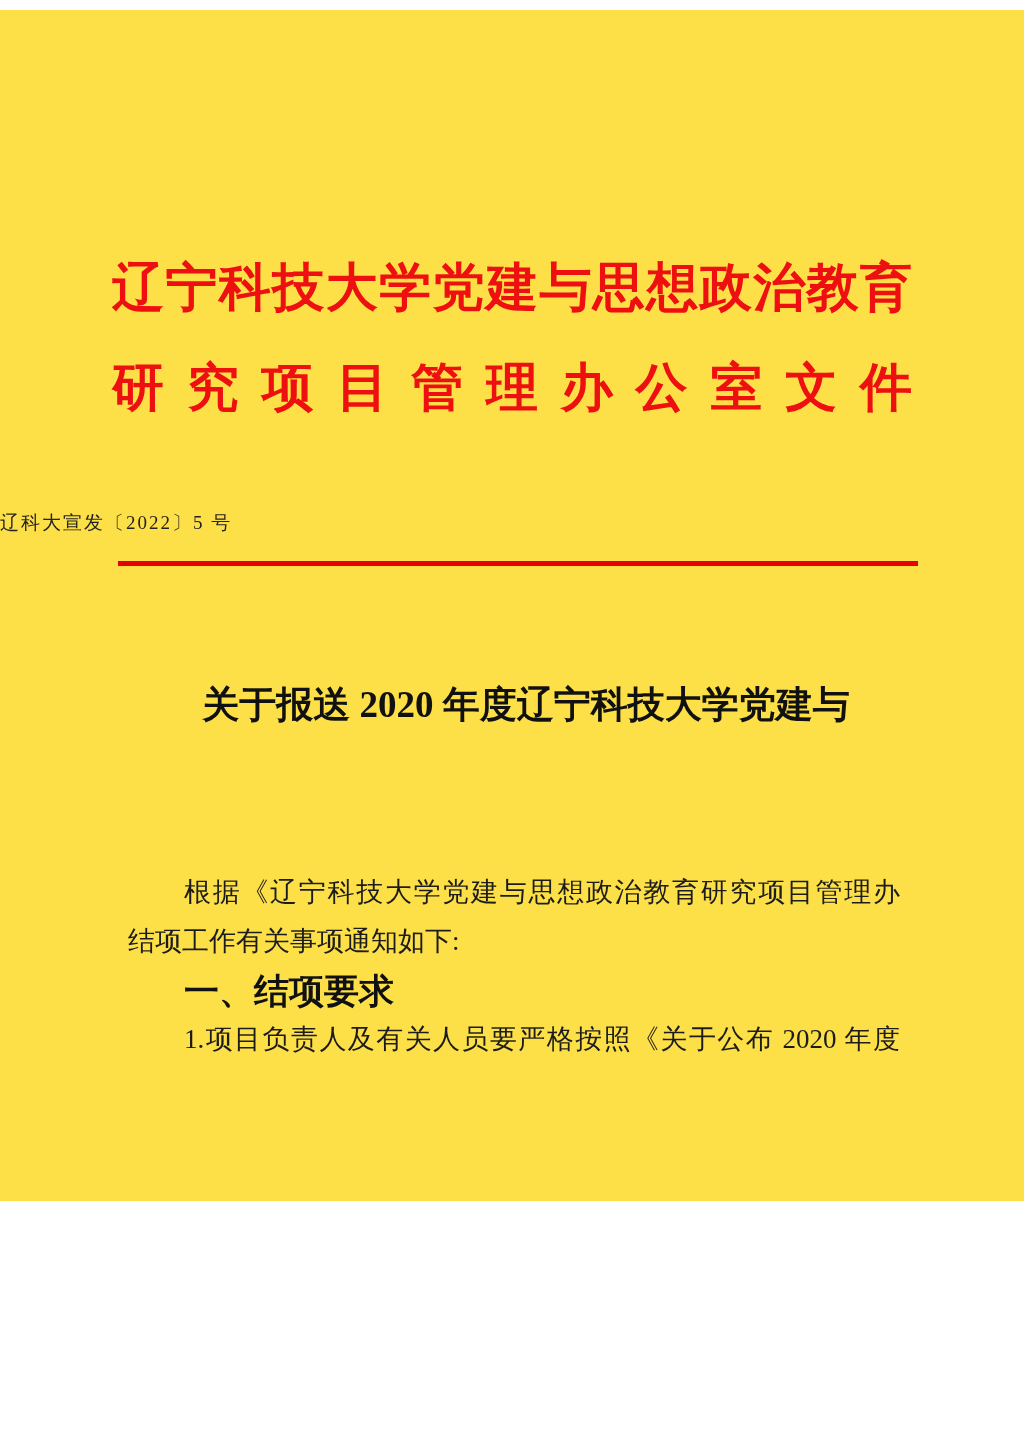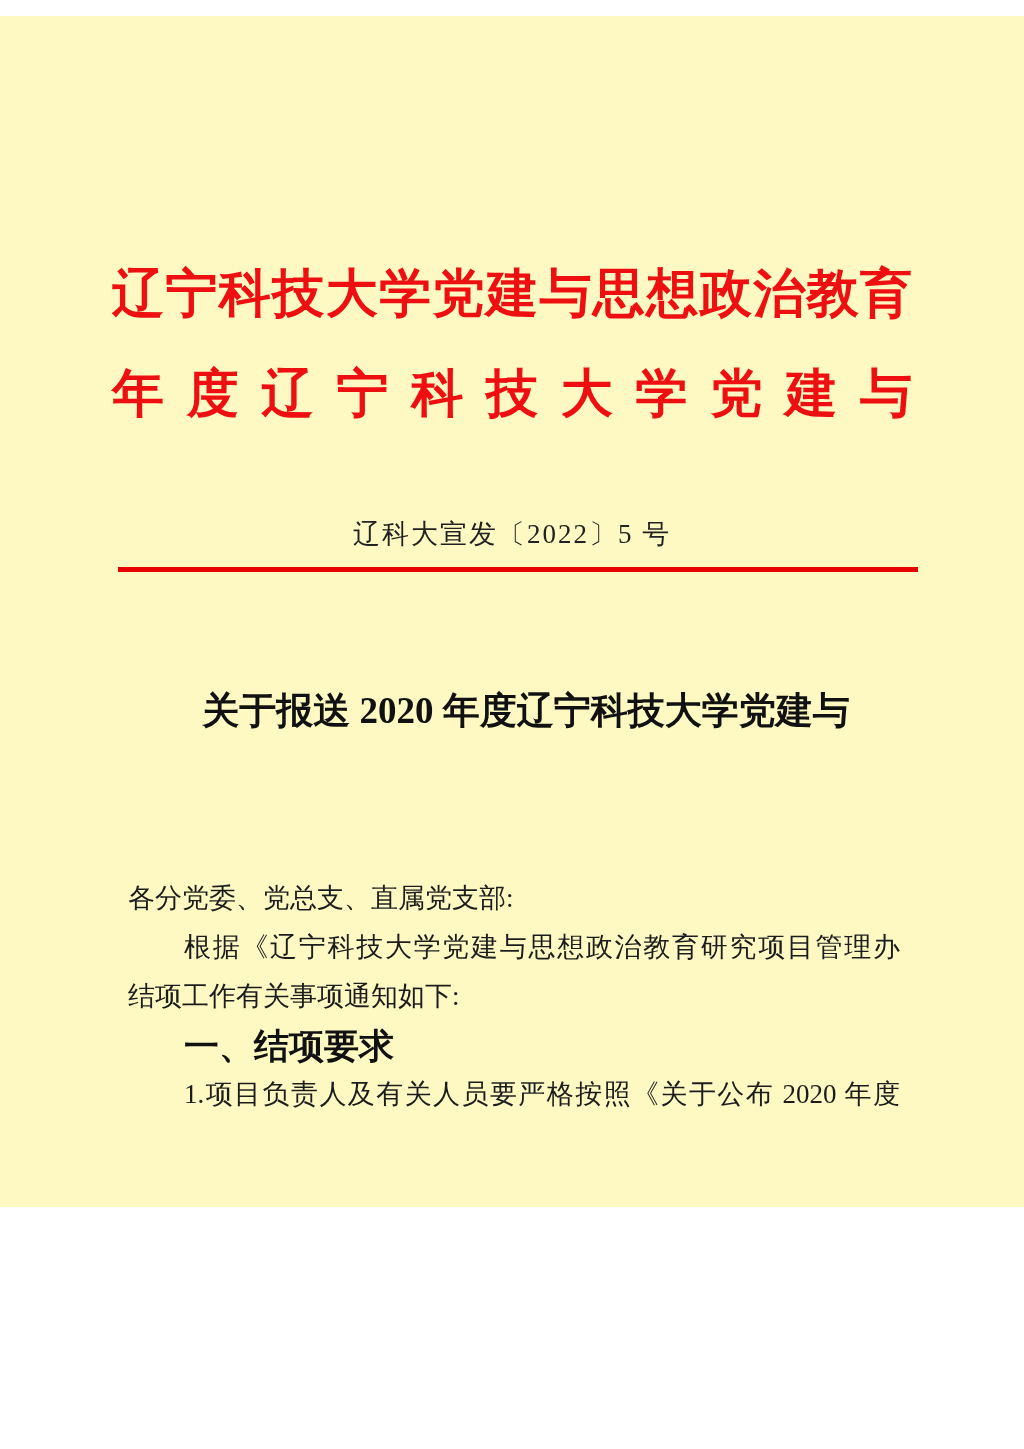--- a/index.html
+++ b/index.html
@@ -9,22 +9,22 @@
   *{margin:0;padding:0;box-sizing:border-box;}
   html,body{background:#ffffff;}
   body{
     font-family:"Liberation Serif","DejaVu Serif",serif;
     color:#1a1a1a;
   }
   .page{
     position:relative;
     width:1024px;
     height:1191px;
-    margin:16px auto;
-    background:#fef9c3;
+    margin:10px auto;
+    background:#fde047;
     overflow:hidden;
   }
   
   .letterhead{
     position:absolute;
     left:112px;
     top:252px;
     width:800px;
   }
   .masthead-line{
@@ -39,22 +39,21 @@
   }
   .masthead-line + .masthead-line{
     margin-top:48px;
   }
   
   .doc-number{
     position:absolute;
     left:0;
     top:500px;
     width:1024px;
-    text-align:center;
-    font-size:27px;
+    font-size:19px;
     letter-spacing:2px;
     color:#222;
   }
   
   .red-rule{
     position:absolute;
     left:118px;
     top:551px;
     width:800px;
     height:5px;
@@ -110,33 +109,32 @@
     color:#2c3540;
   }
 </style>
 </head>
 <body>
 
 <div class="page">
 
   <div class="letterhead">
     <div class="masthead-line">辽宁科技大学党建与思想政治教育</div>
-    <div class="masthead-line">年度辽宁科技大学党建与</div>
+    <div class="masthead-line">研究项目管理办公室文件</div>
   </div>
 
   <div class="doc-number">辽科大宣发〔2022〕5 号</div>
 
   <div class="red-rule"></div>
 
   <div class="notice-title">
     <div>关于报送 2020 年度辽宁科技大学党建与</div>
   </div>
 
   <div class="body-block">
-    <div class="body-line">各分党委、党总支、直属党支部:</div>
 
     <div class="body-line indent justify">根据《辽宁科技大学党建与思想政治教育研究项目管理办</div>
     <div class="body-line">结项工作有关事项通知如下:</div>
 
     <div class="body-line indent heading">一、结项要求</div>
 
     <div class="body-line indent justify">1.项目负责人及有关人员要严格按照《关于公布 2020 年度</div>
   </div>
 
   <div class="page-number">— 1 —</div>

